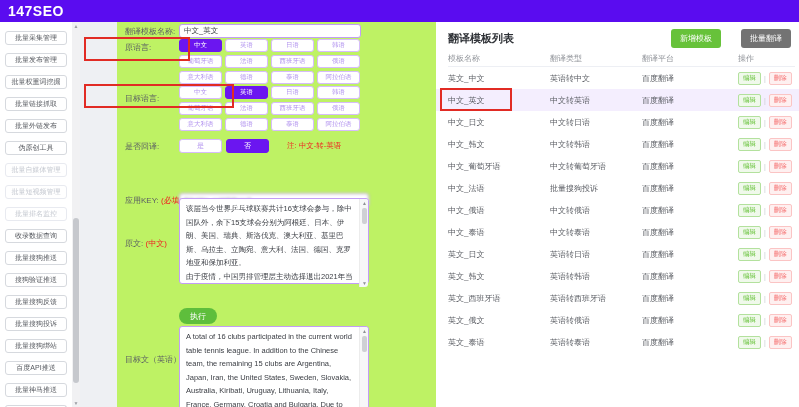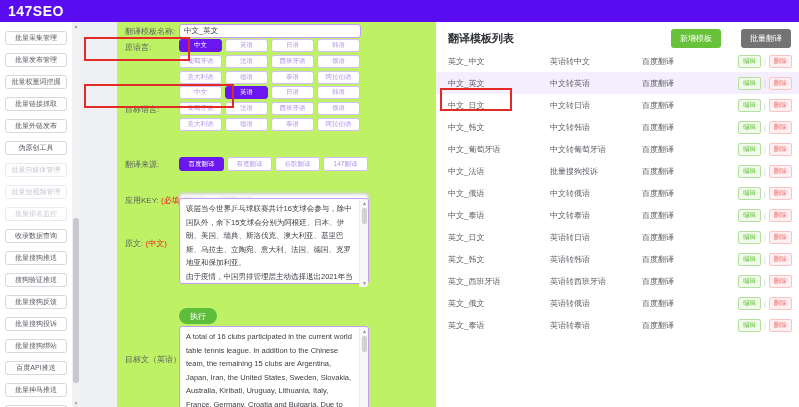--- a/index.html
+++ b/index.html
@@ -144,47 +144,46 @@
           <button class="lang-btn">西班牙语</button>
           <button class="lang-btn">俄语</button>
           <button class="lang-btn">意大利语</button>
           <button class="lang-btn">德语</button>
           <button class="lang-btn">泰语</button>
           <button class="lang-btn">阿拉伯语</button>
         </div>
     </div>
 
     <div class="frow" style="top:64px; align-items:flex-start;">
-      <div class="flabel" style="padding-top:18px;">目标语言:</div>
+      <div class="flabel" style="padding-top:7px;">目标语言:</div>
       <div class="lang-grid">
           <button class="lang-btn">中文</button>
           <button class="lang-btn sel">英语</button>
           <button class="lang-btn">日语</button>
           <button class="lang-btn">韩语</button>
           <button class="lang-btn">葡萄牙语</button>
           <button class="lang-btn">法语</button>
           <button class="lang-btn">西班牙语</button>
           <button class="lang-btn">俄语</button>
           <button class="lang-btn">意大利语</button>
           <button class="lang-btn">德语</button>
           <button class="lang-btn">泰语</button>
           <button class="lang-btn">阿拉伯语</button>
         </div>
     </div>
 
-
-    <div class="frow" style="top:135px;">
-      <div class="flabel">翻译来源:</div>
+    <div class="frow" style="top:117px;">
+      <div class="flabel">是否回译:</div>
       <div style="display:flex;">
-          <button class="src-btn sel">百度翻译</button>
-          <button class="src-btn">有道翻译</button>
-          <button class="src-btn">谷歌翻译</button>
-          <button class="src-btn">147翻译</button>
-        </div>
-    </div>
+          <button class="opt-btn">是</button>
+          <button class="opt-btn sel">否</button>
+        </div>
+      <span class="red-note">注: 中文-转-英语</span>
+    </div>
+
 
 
     <div class="frow" style="top:171px;">
       <div class="flabel">
         <span>应用KEY:</span> <span class="req">(必填)</span>
       </div>
       <input class="txt-input wide blurred" type="text" value="B9nWq_rxXtT8hgx3" style="">
     </div>
 
     <div class="frow" style="top:176px;">
@@ -221,20 +220,26 @@
   </section>
 
   <section class="panel">
     <div class="panel-head">
       <div class="panel-title">翻译模板列表</div>
       <div class="panel-actions">
         <button class="btn-green">新增模板</button>
         <button class="btn-purple">批量翻译</button>
       </div>
     </div>
+    <div class="thead">
+      <div class="c-name">模板名称</div>
+      <div class="c-type">翻译类型</div>
+      <div class="c-plat">翻译平台</div>
+      <div class="c-ops">操作</div>
+    </div>
     <div>
         <div class="trow">
           <div class="c-name">英文_中文</div>
           <div class="c-type">英语转中文</div>
           <div class="c-plat">百度翻译</div>
           <div class="c-ops">
             <button class="mini edit">编辑</button>
             <span class="ops-sep">|</span>
             <button class="mini del">删除</button>
           </div>

